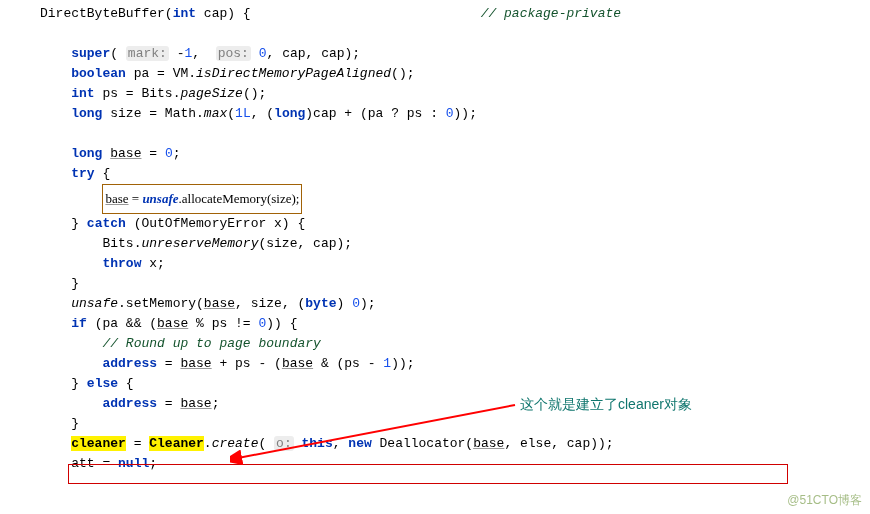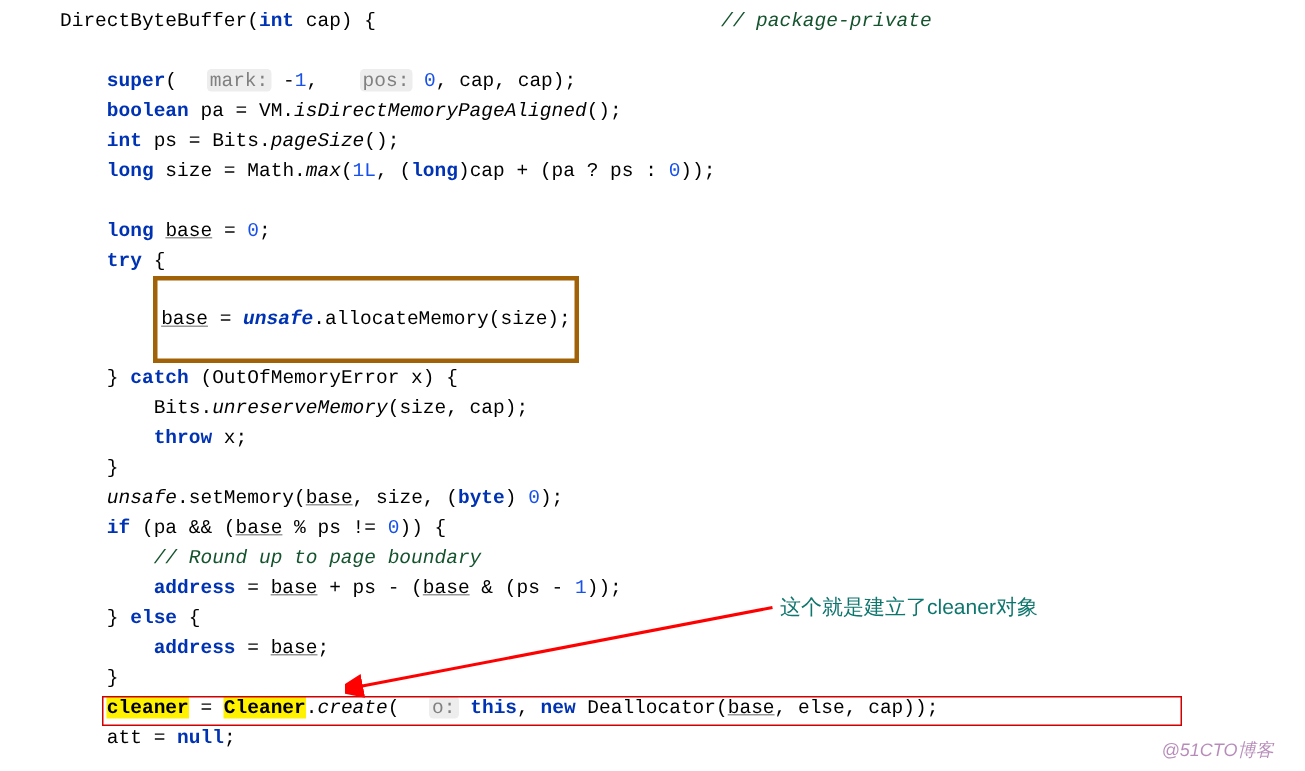--- a/index.html
+++ b/index.html
@@ -20,53 +20,52 @@
     .kw { color: #0033b3; font-weight: bold; }
     .comment { color: #14532d; font-style: italic; }
     .num { color: #1750eb; }
     .fn-it { font-style: italic; }
     .param-hint {
       background: #ededed;
       color: #808080;
       border-radius: 3px;
       padding: 0 2px;
       font-style: normal;
-      margin-left: 12px;
     }
     .ul { text-decoration: underline; text-decoration-color: #999; }
     .highlight-yellow { background: #fff200; font-weight: bold; }
     .red-box {
-      border: 3px solid #a16207;
-      padding: 16px 2px;
+      border: 1px solid #a16207;
+      padding: 4px 2px;
       display: inline-block;
+      font-family: Liberation Serif, serif;
     }
     .red-box-full {
       border: 1px solid #d00000;
       position: absolute;
       pointer-events: none;
     }
     .annotation {
       position: absolute;
       color: #0f766e;
       font-family: sans-serif;
       font-size: 14px;
     }
     .arrow-svg {
       position: absolute;
       pointer-events: none;
     }
     .watermark {
       position: absolute;
-      right: 21px;
+      right: 8px;
       bottom: 4px;
-      color: #701a75;
+      color: #4d7c0f;
       font-size: 12px;
       font-family: sans-serif;
       opacity: 0.5;
-      font-style: italic;
     }
   </style>
 </head>
 <body>
 
 <div class="code-container">
 
 <div class="line"><span>DirectByteBuffer(</span><span class="kw">int</span><span> cap) {</span><span style="display:inline-block; width:230px"></span><span class="comment">// package-private</span></div>
 
 <div class="line"> </div>

